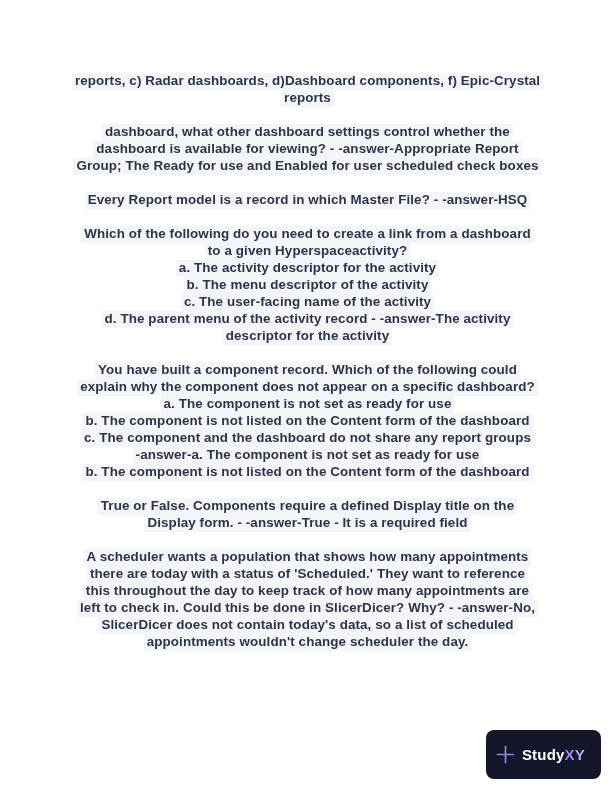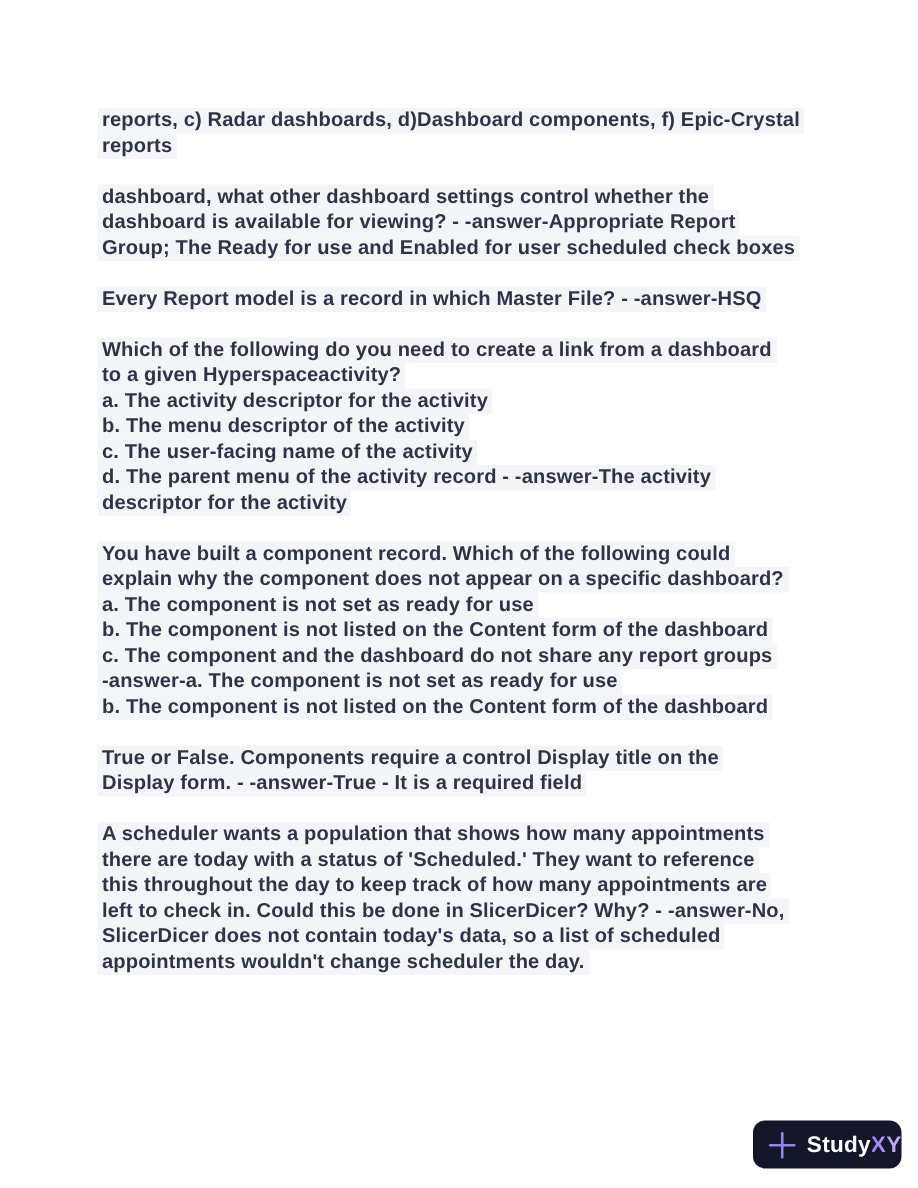--- a/index.html
+++ b/index.html
@@ -27,42 +27,43 @@
   }
   .paragraph {
     margin: 0 0 17px 0;
   }
   .paragraph:last-child {
     margin-bottom: 16px;
   }
   .line {
     height: 17px;
     white-space: nowrap;
+    text-align: center;
   }
   .hl {
     display: inline-block;
     background: #f3f5f9;
     color: #2e3448;
     font-weight: bold;
     font-size: 13.4px;
     line-height: 16px;
     letter-spacing: 0.1px;
     padding: 0 3px 1px 3px;
     margin-left: -3px;
   }
   .logo-badge {
     position: absolute;
     right: 11px;
     bottom: 13px;
-    height: 32px;
+    height: 49px;
     background: #14172a;
     border-radius: 8px;
     display: flex;
     align-items: center;
-    padding: 0 0 0 10px;
+    padding: 0 16px 0 10px;
   }
   .logo-plus {
     width: 19px;
     height: 19px;
     margin-right: 7px;
     display: block;
   }
   .logo-text {
     font-size: 15px;
     font-weight: bold;
@@ -110,21 +111,21 @@
       <div class="paragraph">
         <div class="line"><span class="hl">You have built a component record. Which of the following could</span></div>
         <div class="line"><span class="hl">explain why the component does not appear on a specific dashboard?</span></div>
         <div class="line"><span class="hl">a. The component is not set as ready for use</span></div>
         <div class="line"><span class="hl">b. The component is not listed on the Content form of the dashboard</span></div>
         <div class="line"><span class="hl">c. The component and the dashboard do not share any report groups</span></div>
         <div class="line"><span class="hl">-answer-a. The component is not set as ready for use</span></div>
         <div class="line"><span class="hl">b. The component is not listed on the Content form of the dashboard</span></div>
       </div>
       <div class="paragraph">
-        <div class="line"><span class="hl">True or False. Components require a control Display title on the</span></div>
+        <div class="line"><span class="hl">True or False. Components require a defined Display title on the</span></div>
         <div class="line"><span class="hl">Display form. - -answer-True - It is a required field</span></div>
       </div>
       <div class="paragraph">
         <div class="line"><span class="hl">A scheduler wants a population that shows how many appointments</span></div>
         <div class="line"><span class="hl">there are today with a status of 'Scheduled.' They want to reference</span></div>
         <div class="line"><span class="hl">this throughout the day to keep track of how many appointments are</span></div>
         <div class="line"><span class="hl">left to check in. Could this be done in SlicerDicer? Why? - -answer-No,</span></div>
         <div class="line"><span class="hl">SlicerDicer does not contain today's data, so a list of scheduled</span></div>
         <div class="line"><span class="hl">appointments wouldn't change scheduler the day.</span></div>
       </div>

